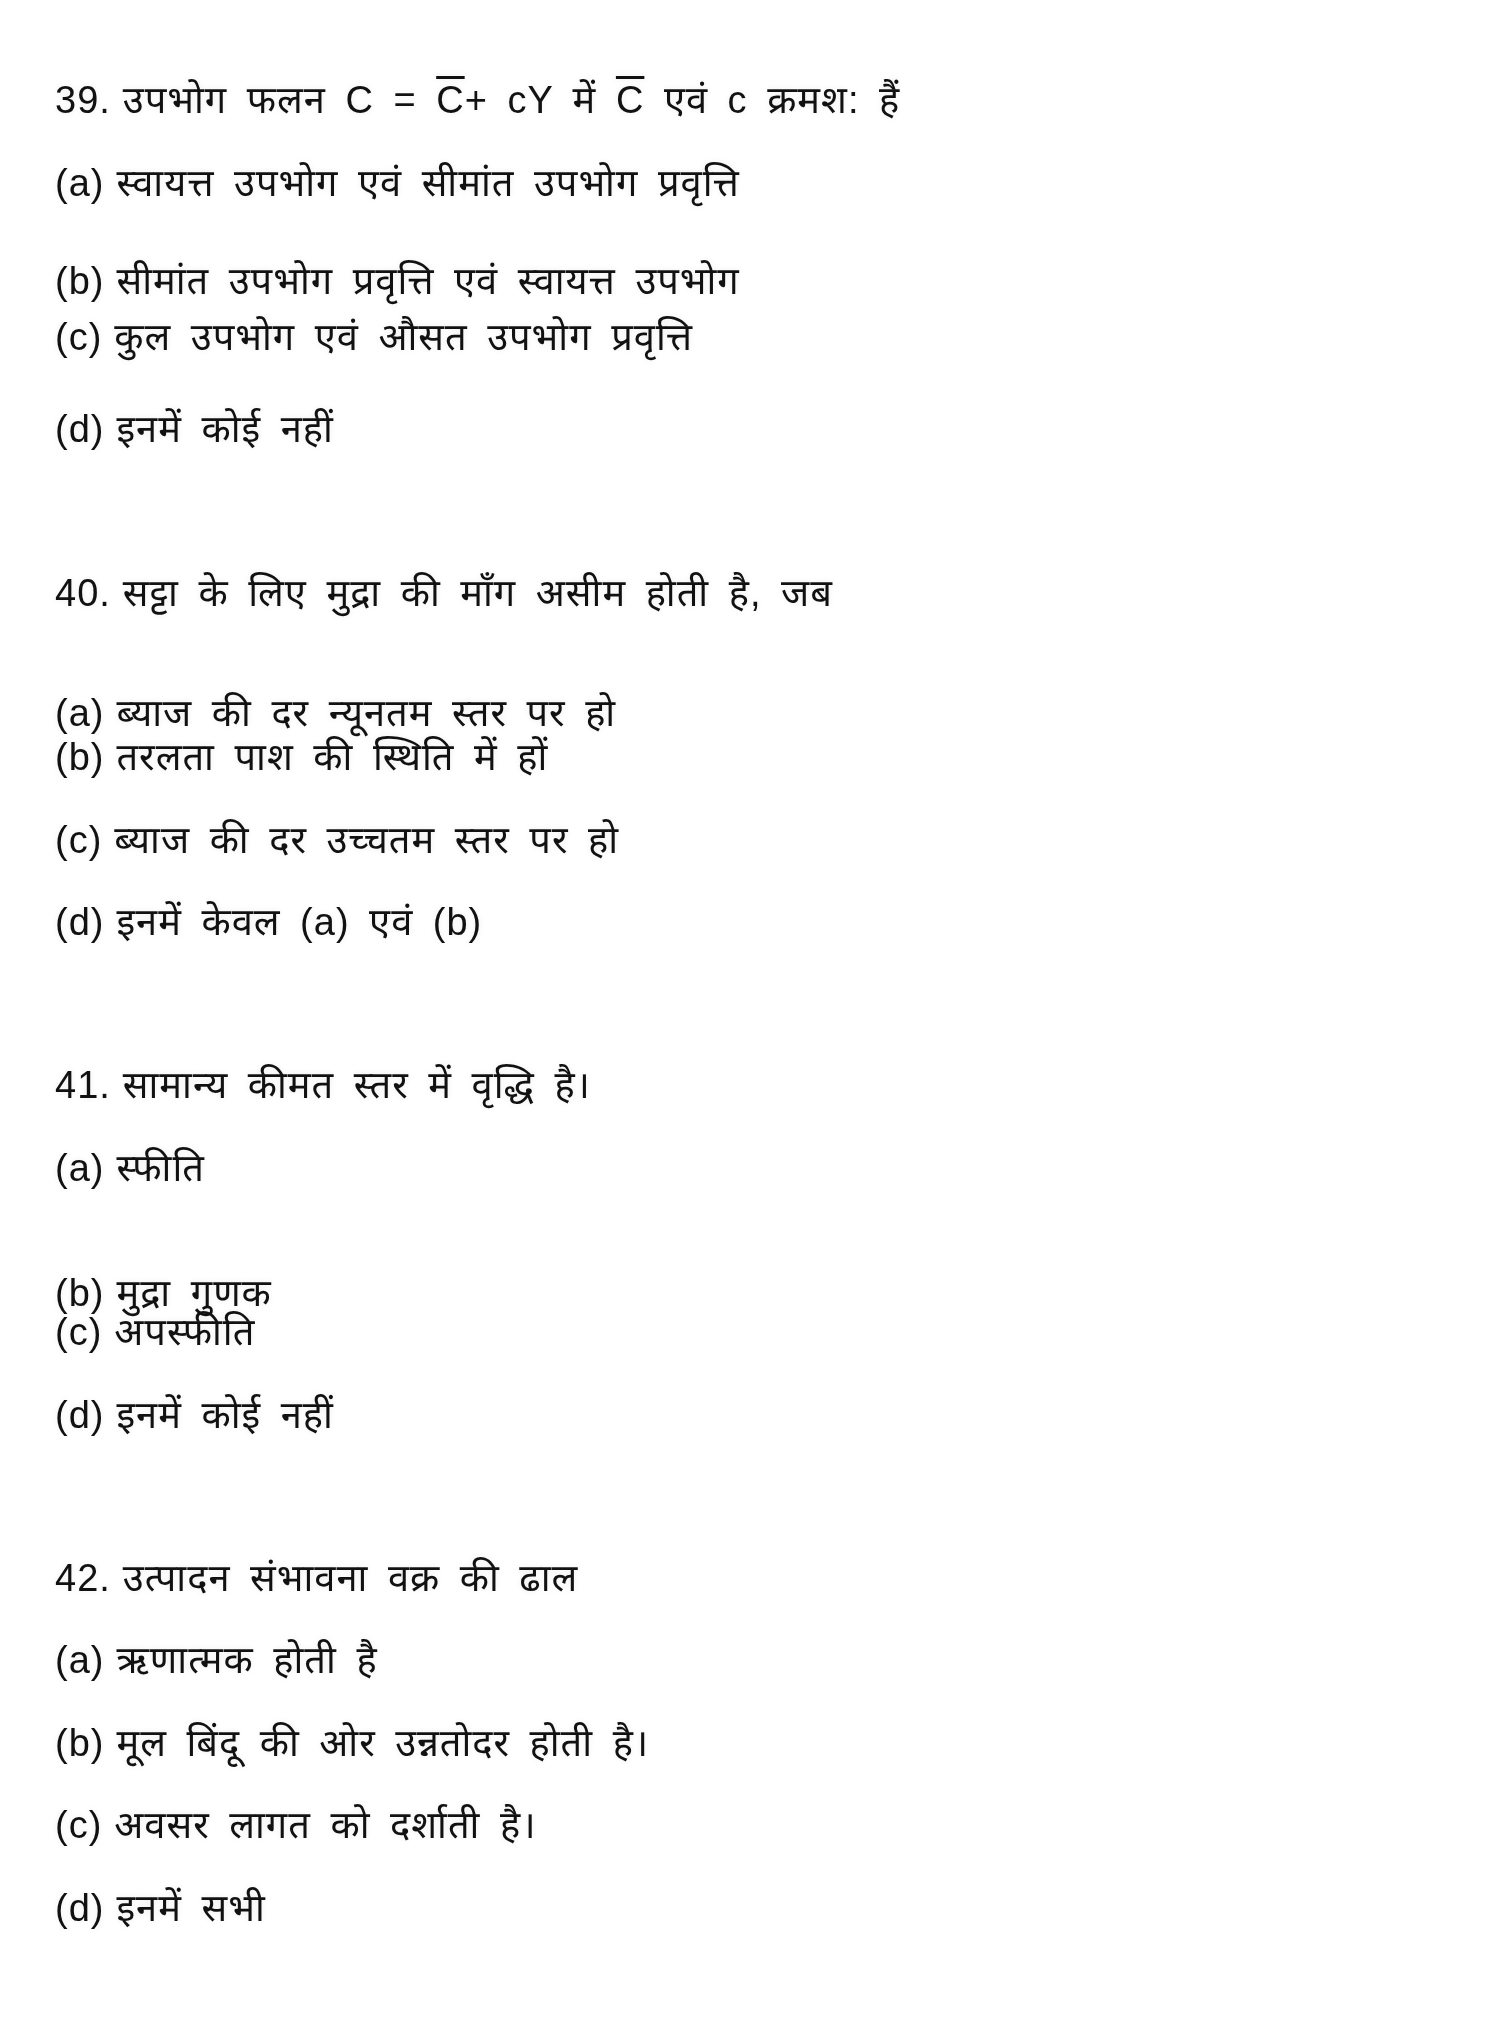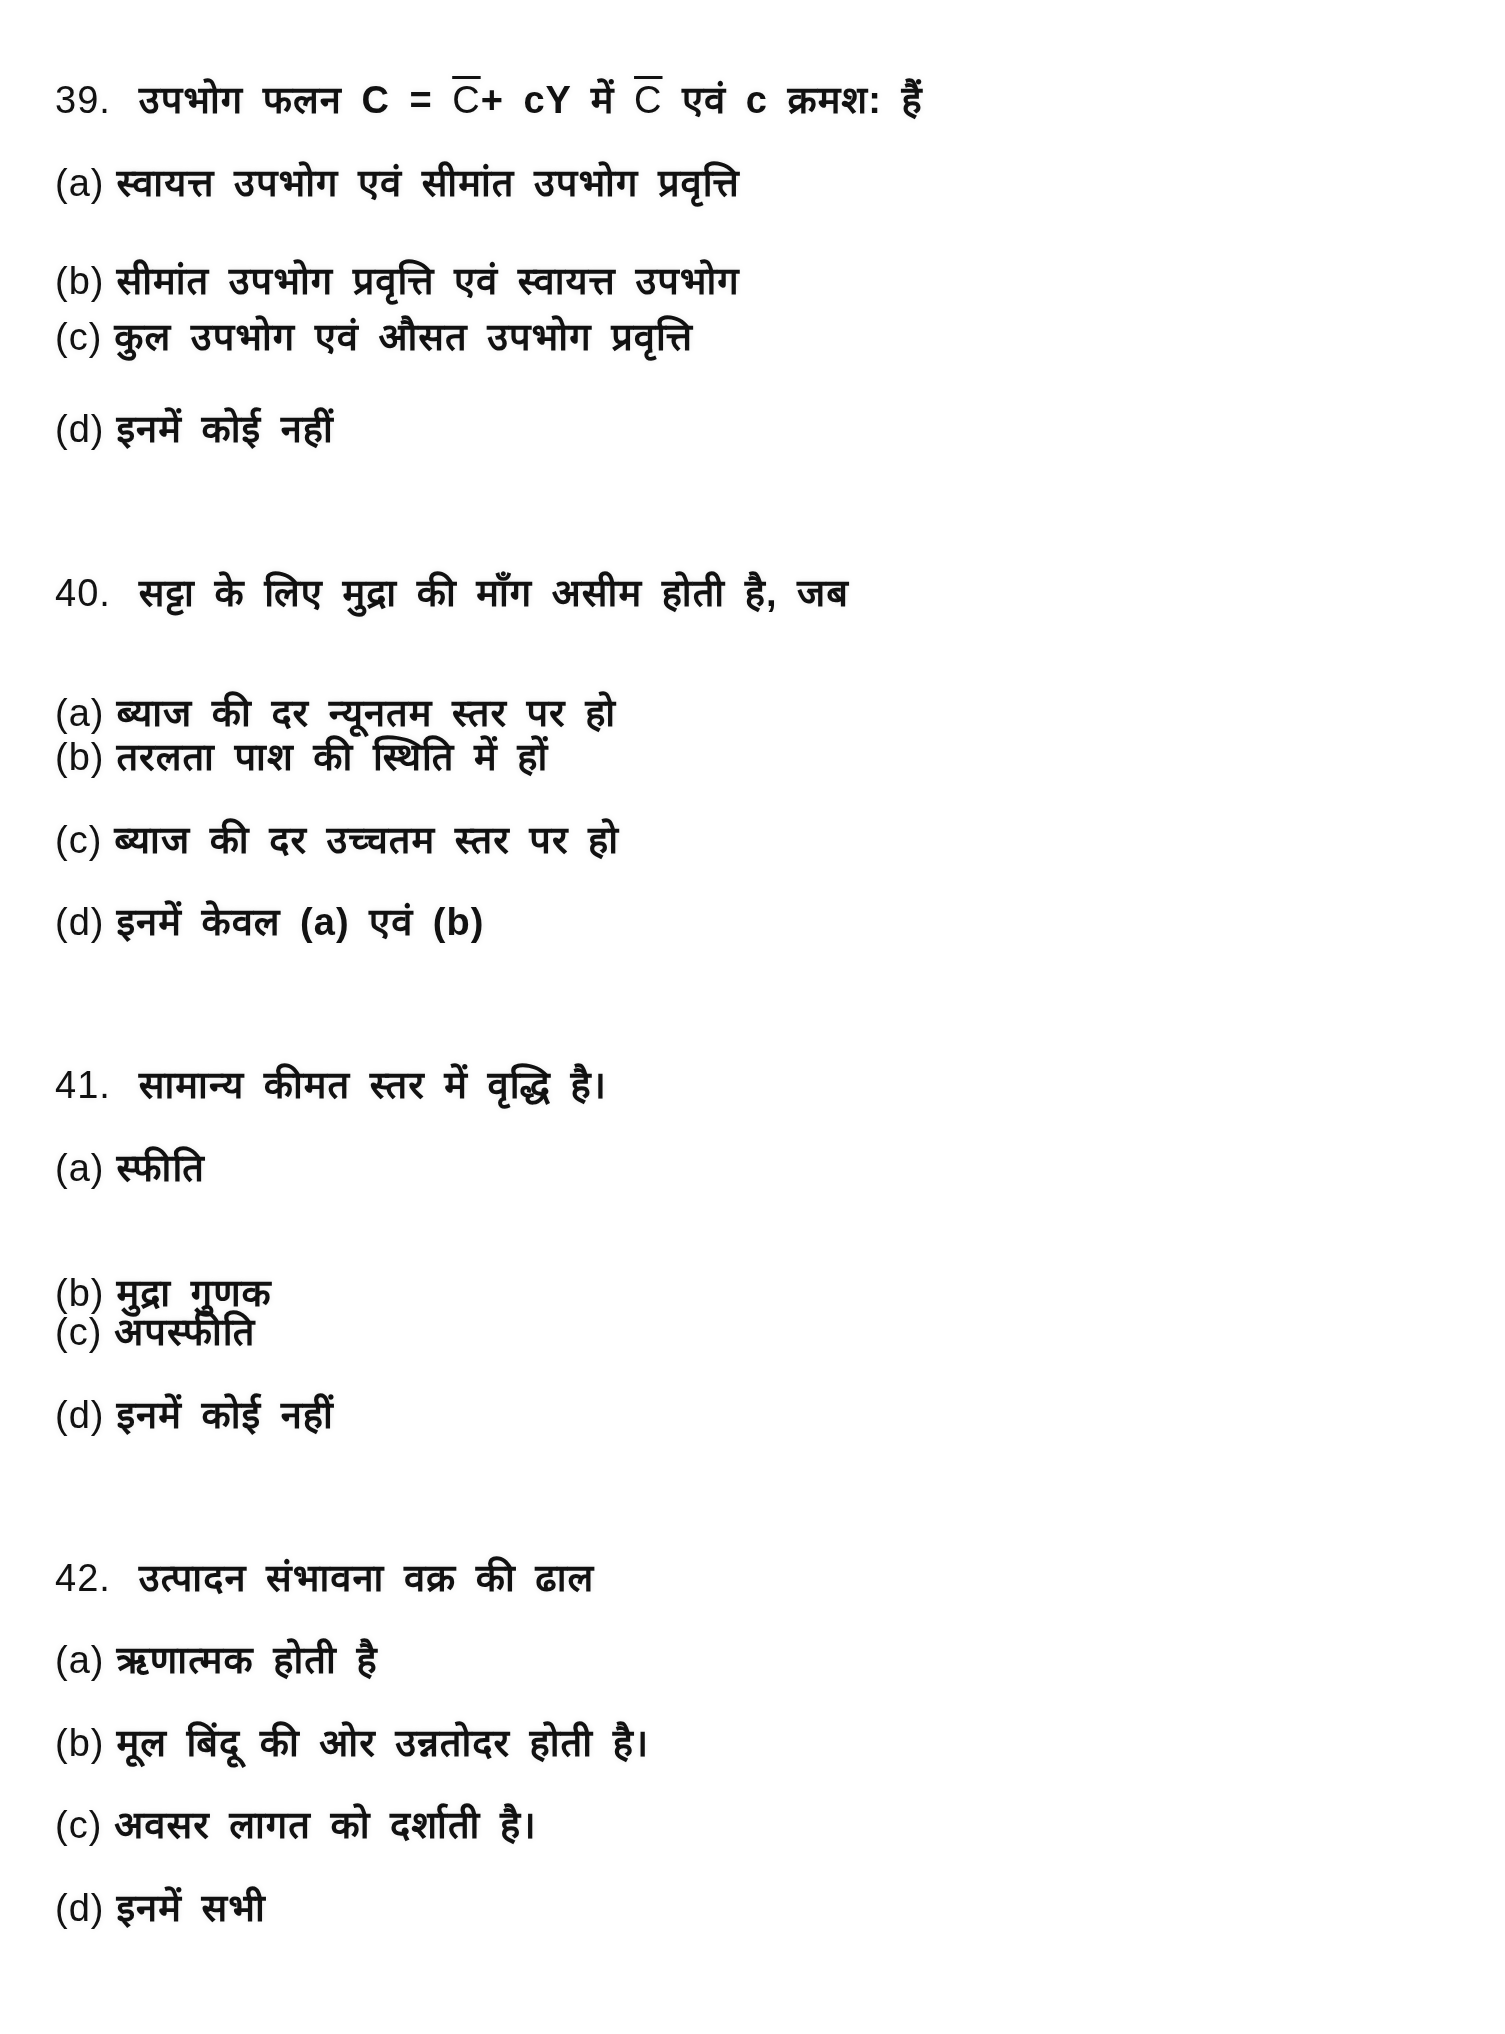--- a/index.html
+++ b/index.html
@@ -7,24 +7,24 @@
     width: 1505px; height: 2034px; position: relative; overflow: hidden;
     font-family: "Liberation Sans", "DejaVu Sans", sans-serif;
     color: #111111;
   }
   .line {
     position: absolute; left: 55px;
     font-size: 38px; line-height: 50px; white-space: nowrap;
     letter-spacing: 1px;
     text-shadow: 0 0 6px rgba(0,0,0,0.08);
   }
-  .qnum { margin-right: 28px; }
+  .qnum { margin-right: 12px; }
   .optlabel { margin-right: 12px; }
   .bar { text-decoration: overline; }
-  .wsp { word-spacing: 8px; font-weight: bold; }
+  .wsp { word-spacing: 8px; }
 </style>
 </head>
 <body>
 
 <div class="line" style="top:75px">
   <span class="qnum">39.</span><span class="wsp">उपभोग फलन C = </span><span class="bar">C</span><span class="wsp">+ cY में </span><span class="bar">C</span><span class="wsp"> एवं c क्रमश: हैं</span>
 </div>
 <div class="line" style="top:158px"><span class="optlabel">(a)</span><span class="wsp">स्वायत्त उपभोग एवं सीमांत उपभोग प्रवृत्ति</span></div>
 <div class="line" style="top:256px"><span class="optlabel">(b)</span><span class="wsp">सीमांत उपभोग प्रवृत्ति एवं स्वायत्त उपभोग</span></div>
 <div class="line" style="top:312px"><span class="optlabel">(c)</span><span class="wsp">कुल उपभोग एवं औसत उपभोग प्रवृत्ति</span></div>

